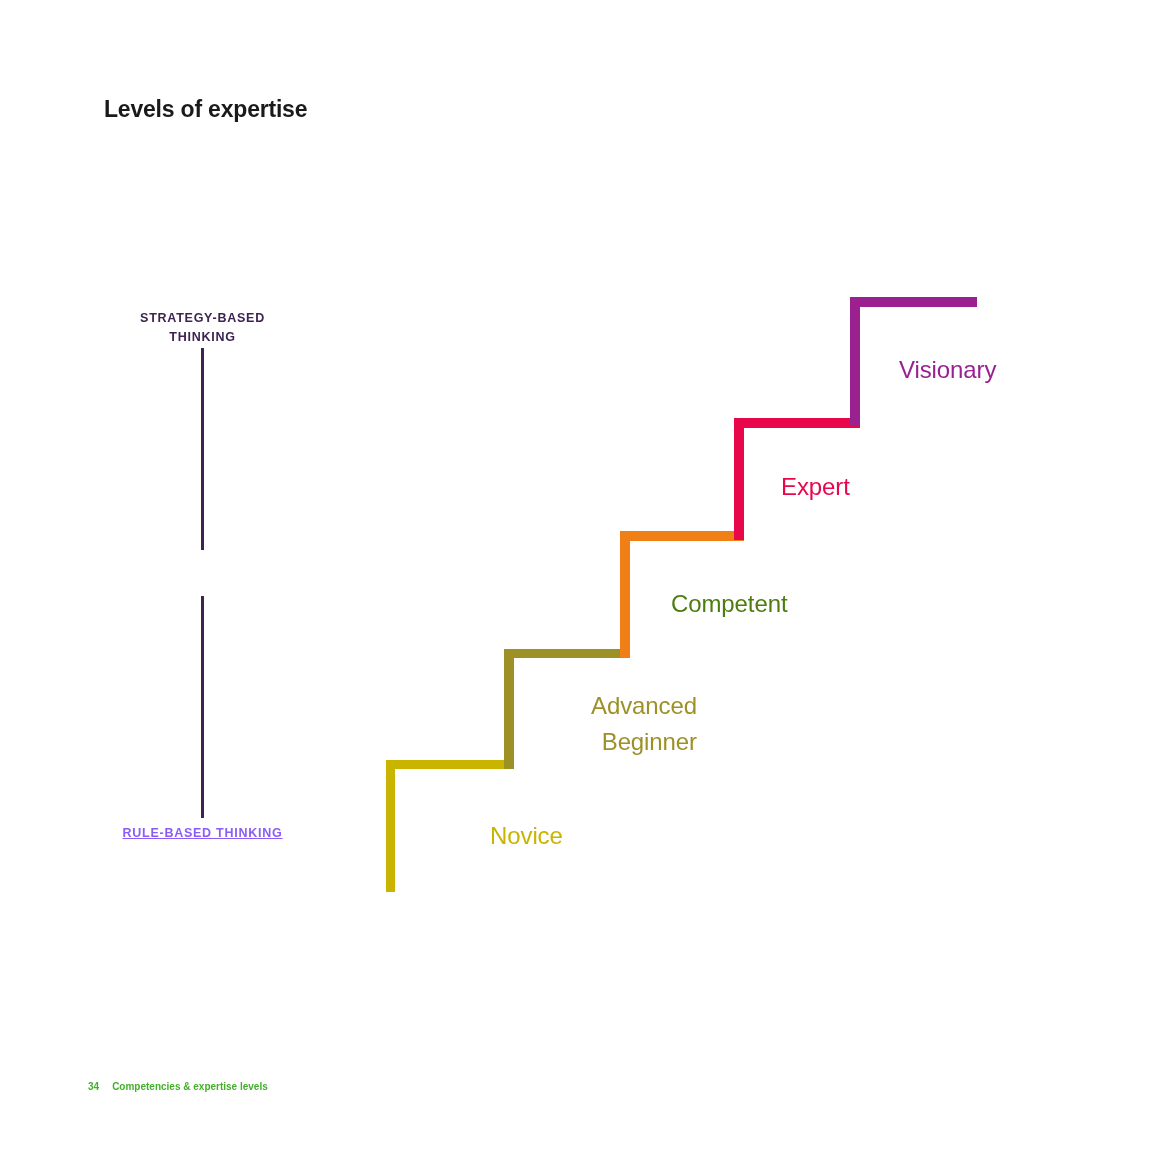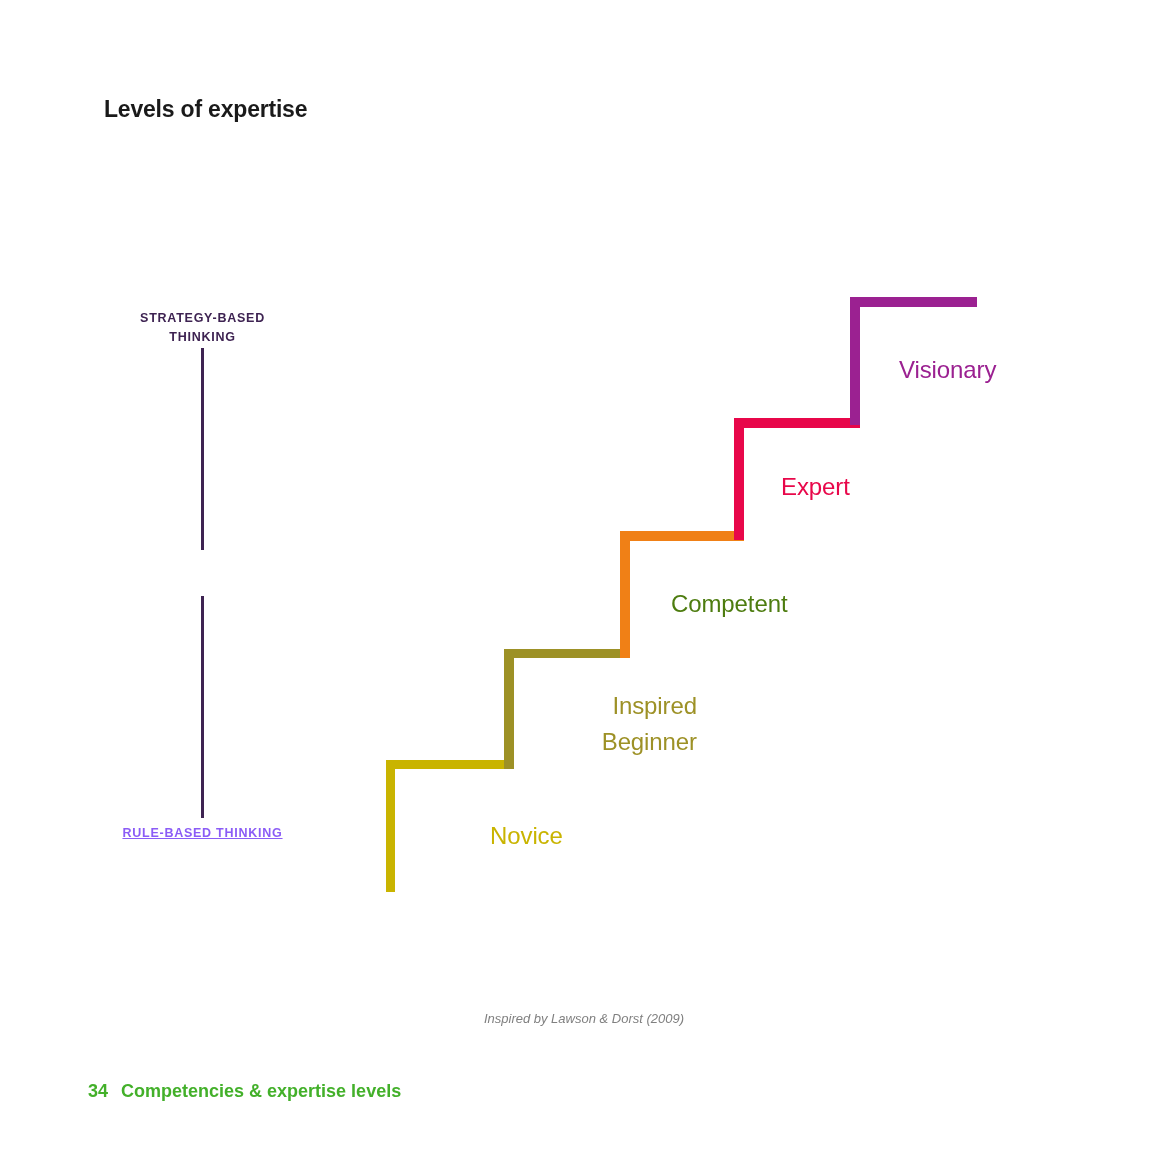--- a/index.html
+++ b/index.html
@@ -106,21 +106,21 @@
     font-size: 13px;
     font-style: italic;
     color: #808080;
   }
 
   
   .footer {
     position: absolute;
     left: 88px;
     top: 1081px;
-    font-size: 18px;
+    font-size: 10px;
     font-weight: bold;
     color: #43B02A;
   }
   .footer .pagenum { margin-right: 13px; }
 </style>
 </head>
 <body>
 
 <div class="page">
 
@@ -146,26 +146,25 @@
     <div class="step-riser" style="left: 620px; top: 531px; width: 10px; height: 127px; background: rgb(240, 128, 22);"></div>
     <div class="step-tread" style="left: 620px; top: 531px; width: 124px; height: 10px; background: rgb(240, 128, 22);"></div>
 
     <div class="step-riser" style="left: 734px; top: 418px; width: 10px; height: 122px; background: rgb(232, 7, 74);"></div>
     <div class="step-tread" style="left: 734px; top: 418px; width: 126px; height: 10px; background: rgb(232, 7, 74);"></div>
 
     <div class="step-riser" style="left: 850px; top: 297px; width: 10px; height: 128px; background: rgb(155, 33, 145);"></div>
     <div class="step-tread" style="left: 850px; top: 297px; width: 127px; height: 10px; background: rgb(155, 33, 145);"></div>
 
     <div class="step-label" style="left: 442px; top: 818px; color: rgb(201, 180, 0); text-align: left; margin-left: 48px;">Novice</div>
-    <div class="step-label" style="left: 457px; top: 688px; color: rgb(157, 145, 38); text-align: right; width: 240px;">Inspired
+    <div class="step-label" style="left: 457px; top: 688px; color: rgb(157, 145, 38); text-align: right; width: 240px;">Advanced
 Beginner</div>
     <div class="step-label" style="left: 671px; top: 586px; color: #4d7c0f; text-align: left;">Competent</div>
     <div class="step-label" style="left: 781px; top: 469px; color: rgb(232, 7, 74); text-align: left;">Expert</div>
     <div class="step-label" style="left: 899px; top: 352px; color: rgb(155, 33, 145); text-align: left;">Visionary</div>
   </div>
 
-  <div class="source-note">Inspired by Lawson &amp; Dorst (2009)</div>
 
   <div class="footer" style="color: rgb(67, 176, 42);">
     <span class="pagenum">34</span><span>Competencies &amp; expertise levels</span>
   </div>
 
 </div>
 
 </body></html>

